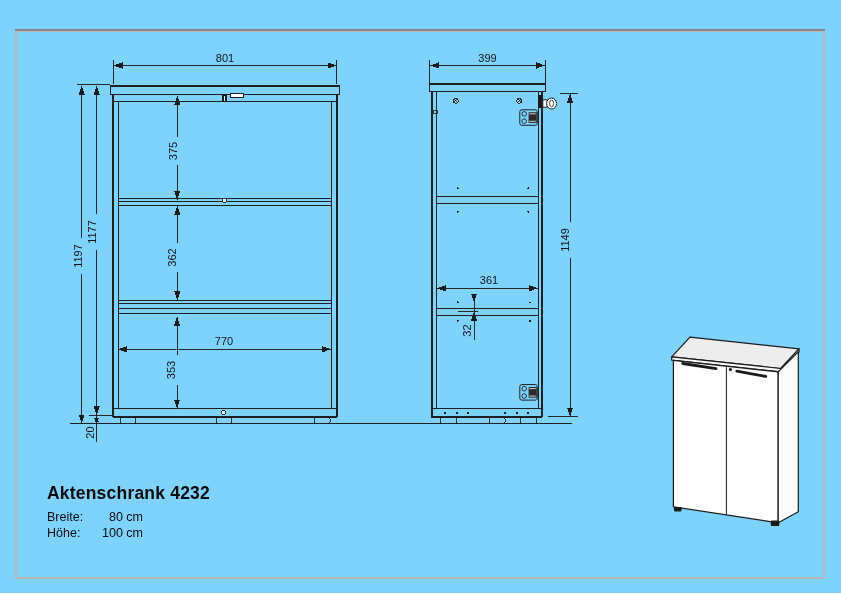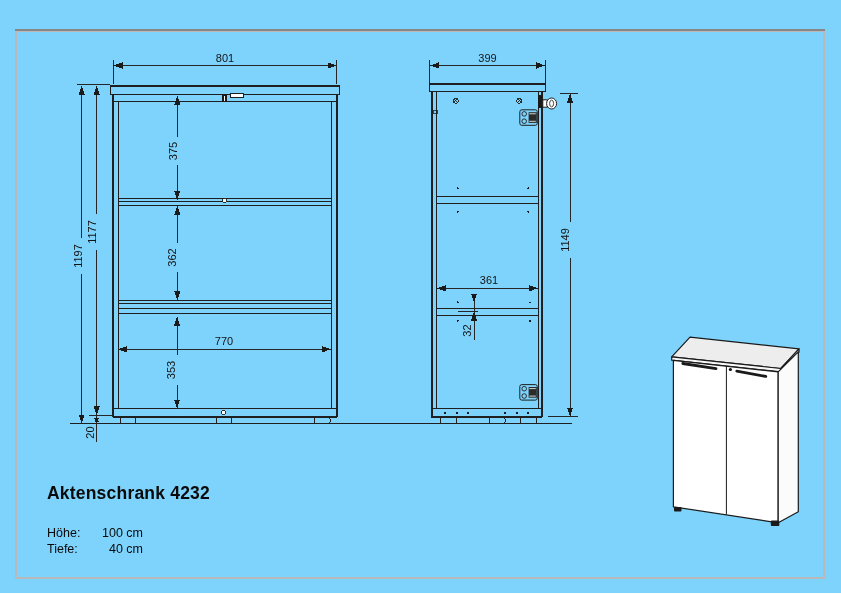--- a/index.html
+++ b/index.html
@@ -1,21 +1,21 @@
 <!DOCTYPE html>
 <html><head>
 <meta charset="utf-8">
 <style>
   html,body{margin:0;padding:0;background:#ffffff;}
   .stage{position:relative;width:841px;height:593px;background:#7dd3fc;overflow:hidden;
          font-family:"Liberation Sans",sans-serif;}
   .stage svg{position:absolute;left:0;top:0;}
   svg text.dim{font-family:"Liberation Sans",sans-serif;font-size:11px;fill:#141414;}
   .titleblock{position:absolute;left:47px;top:483px;width:220px;color:#0a0a0a;}
-  .tb-title{font-size:17.5px;font-weight:bold;letter-spacing:0.2px;margin-bottom:22px;}
+  .tb-title{font-size:17.5px;font-weight:bold;letter-spacing:0.2px;margin-bottom:6px;}
   .tb-row{display:flex;font-size:12.5px;line-height:15.8px;}
   .tb-label{width:52px;}
   .tb-value{width:44px;text-align:right;white-space:nowrap;}
 </style>
 </head>
 <body>
 
 <div class="stage">
 
 <svg width="841" height="595" viewBox="0 0 841 595">
@@ -249,22 +249,22 @@
     <line x1="736.8" y1="371.2" x2="765.8" y2="376.4" stroke-width="2.8" stroke-linecap="round"></line>
     <circle cx="730.4" cy="369.5" r="1.6" fill="#111111" stroke="none"></circle>
     <rect x="674" y="507" width="7.5" height="4.5" rx="1" fill="#1a1a1a" stroke="none"></rect>
     <rect x="770.8" y="520.5" width="8.5" height="5.5" rx="1" fill="#1a1a1a" stroke="none"></rect>
   </g>
 </svg>
 
   <div class="titleblock">
     <div class="tb-title">Aktenschrank 4232</div>
     <div class="tb-row">
+      <span class="tb-label">Breite:</span>
+      <span class="tb-value">80 cm</span>
+    </div>
+    <div class="tb-row">
       <span class="tb-label">Höhe:</span>
       <span class="tb-value">100 cm</span>
     </div>
-    <div class="tb-row">
-      <span class="tb-label">Tiefe:</span>
-      <span class="tb-value">40 cm</span>
-    </div>
   </div>
 
 </div>
 
 </body></html>

